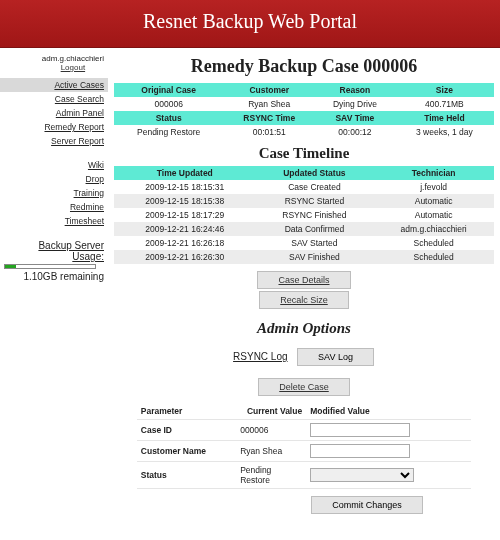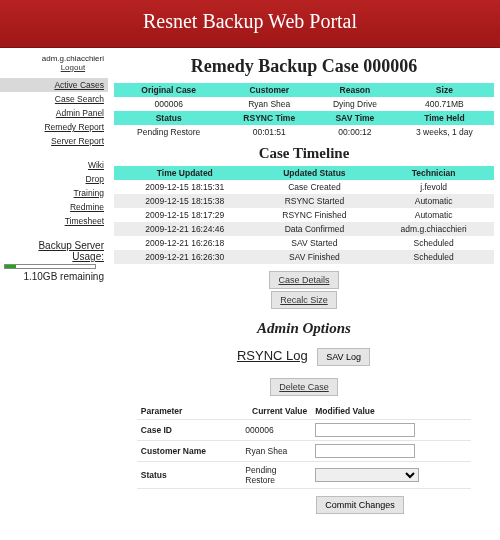--- a/index.html
+++ b/index.html
@@ -18,24 +18,24 @@
   .main { flex:1; padding:4px 6px; }
   h1.page-title { font-family: Georgia, serif; font-size:18px; text-align:center; font-weight:bold; margin:4px 0 6px; }
   h2.sub-title { font-family: Georgia, serif; font-size:15px; text-align:center; font-weight:bold; margin:6px 0 4px; }
   h2.admin-title { font-family: Georgia, serif; font-size:15px; text-align:center; font-weight:bold; margin:10px 0 8px;font-style:italic; }
   table { width:100%; border-collapse:collapse; font-size:8.5px; }
   td, th { padding:2px 4px; text-align:center; }
   .striped tr:nth-child(odd) td { background:#ececec; }
   .striped tr:nth-child(even) td { background:#fff; }
   th { background:#5eead4; font-weight:bold; }
   .btn-row { text-align:center; margin:6px 0; }
-  .btn { display:inline-block; background:#e5e5e5; border:1px solid #bdbdbd; padding:3px 8px; font-size:9px; cursor:pointer; margin:1px; color:#333; text-decoration:underline; }
+  .btn { display:inline-block; background:#e5e5e5; border:1px solid #bdbdbd; padding:3px 20px; font-size:9px; cursor:pointer; margin:1px; color:#333; text-decoration:underline; }
   .btn.plain { text-decoration:none; color:#000; }
   .log-row { text-align:center; margin:10px 0; }
-  .log-link { text-decoration:underline; color:#222; margin-right:6px; cursor:pointer; font-size:13px; }
+  .log-link { text-decoration:underline; color:#222; margin-right:6px; cursor:pointer; font-size:10px; }
   .form-table { width:88%; margin:0 auto; }
   .form-table th { text-align:left; background:transparent; font-weight:bold; padding:3px 4px; font-size:8.5px; }
   .form-table td { text-align:left; padding:3px 4px; }
   .form-table tr { border-top:1px solid #e5e5e5; }
   .form-table tr:first-child { border-top:none; }
   input[type=text] { width:100px; font-size:9px; border:1px solid #aaa; padding:1px 2px; }
   select { width:104px; font-size:9px; border:1px solid #aaa; }
   .commit-row td { padding-top:6px; }
 </style>
 </head>

